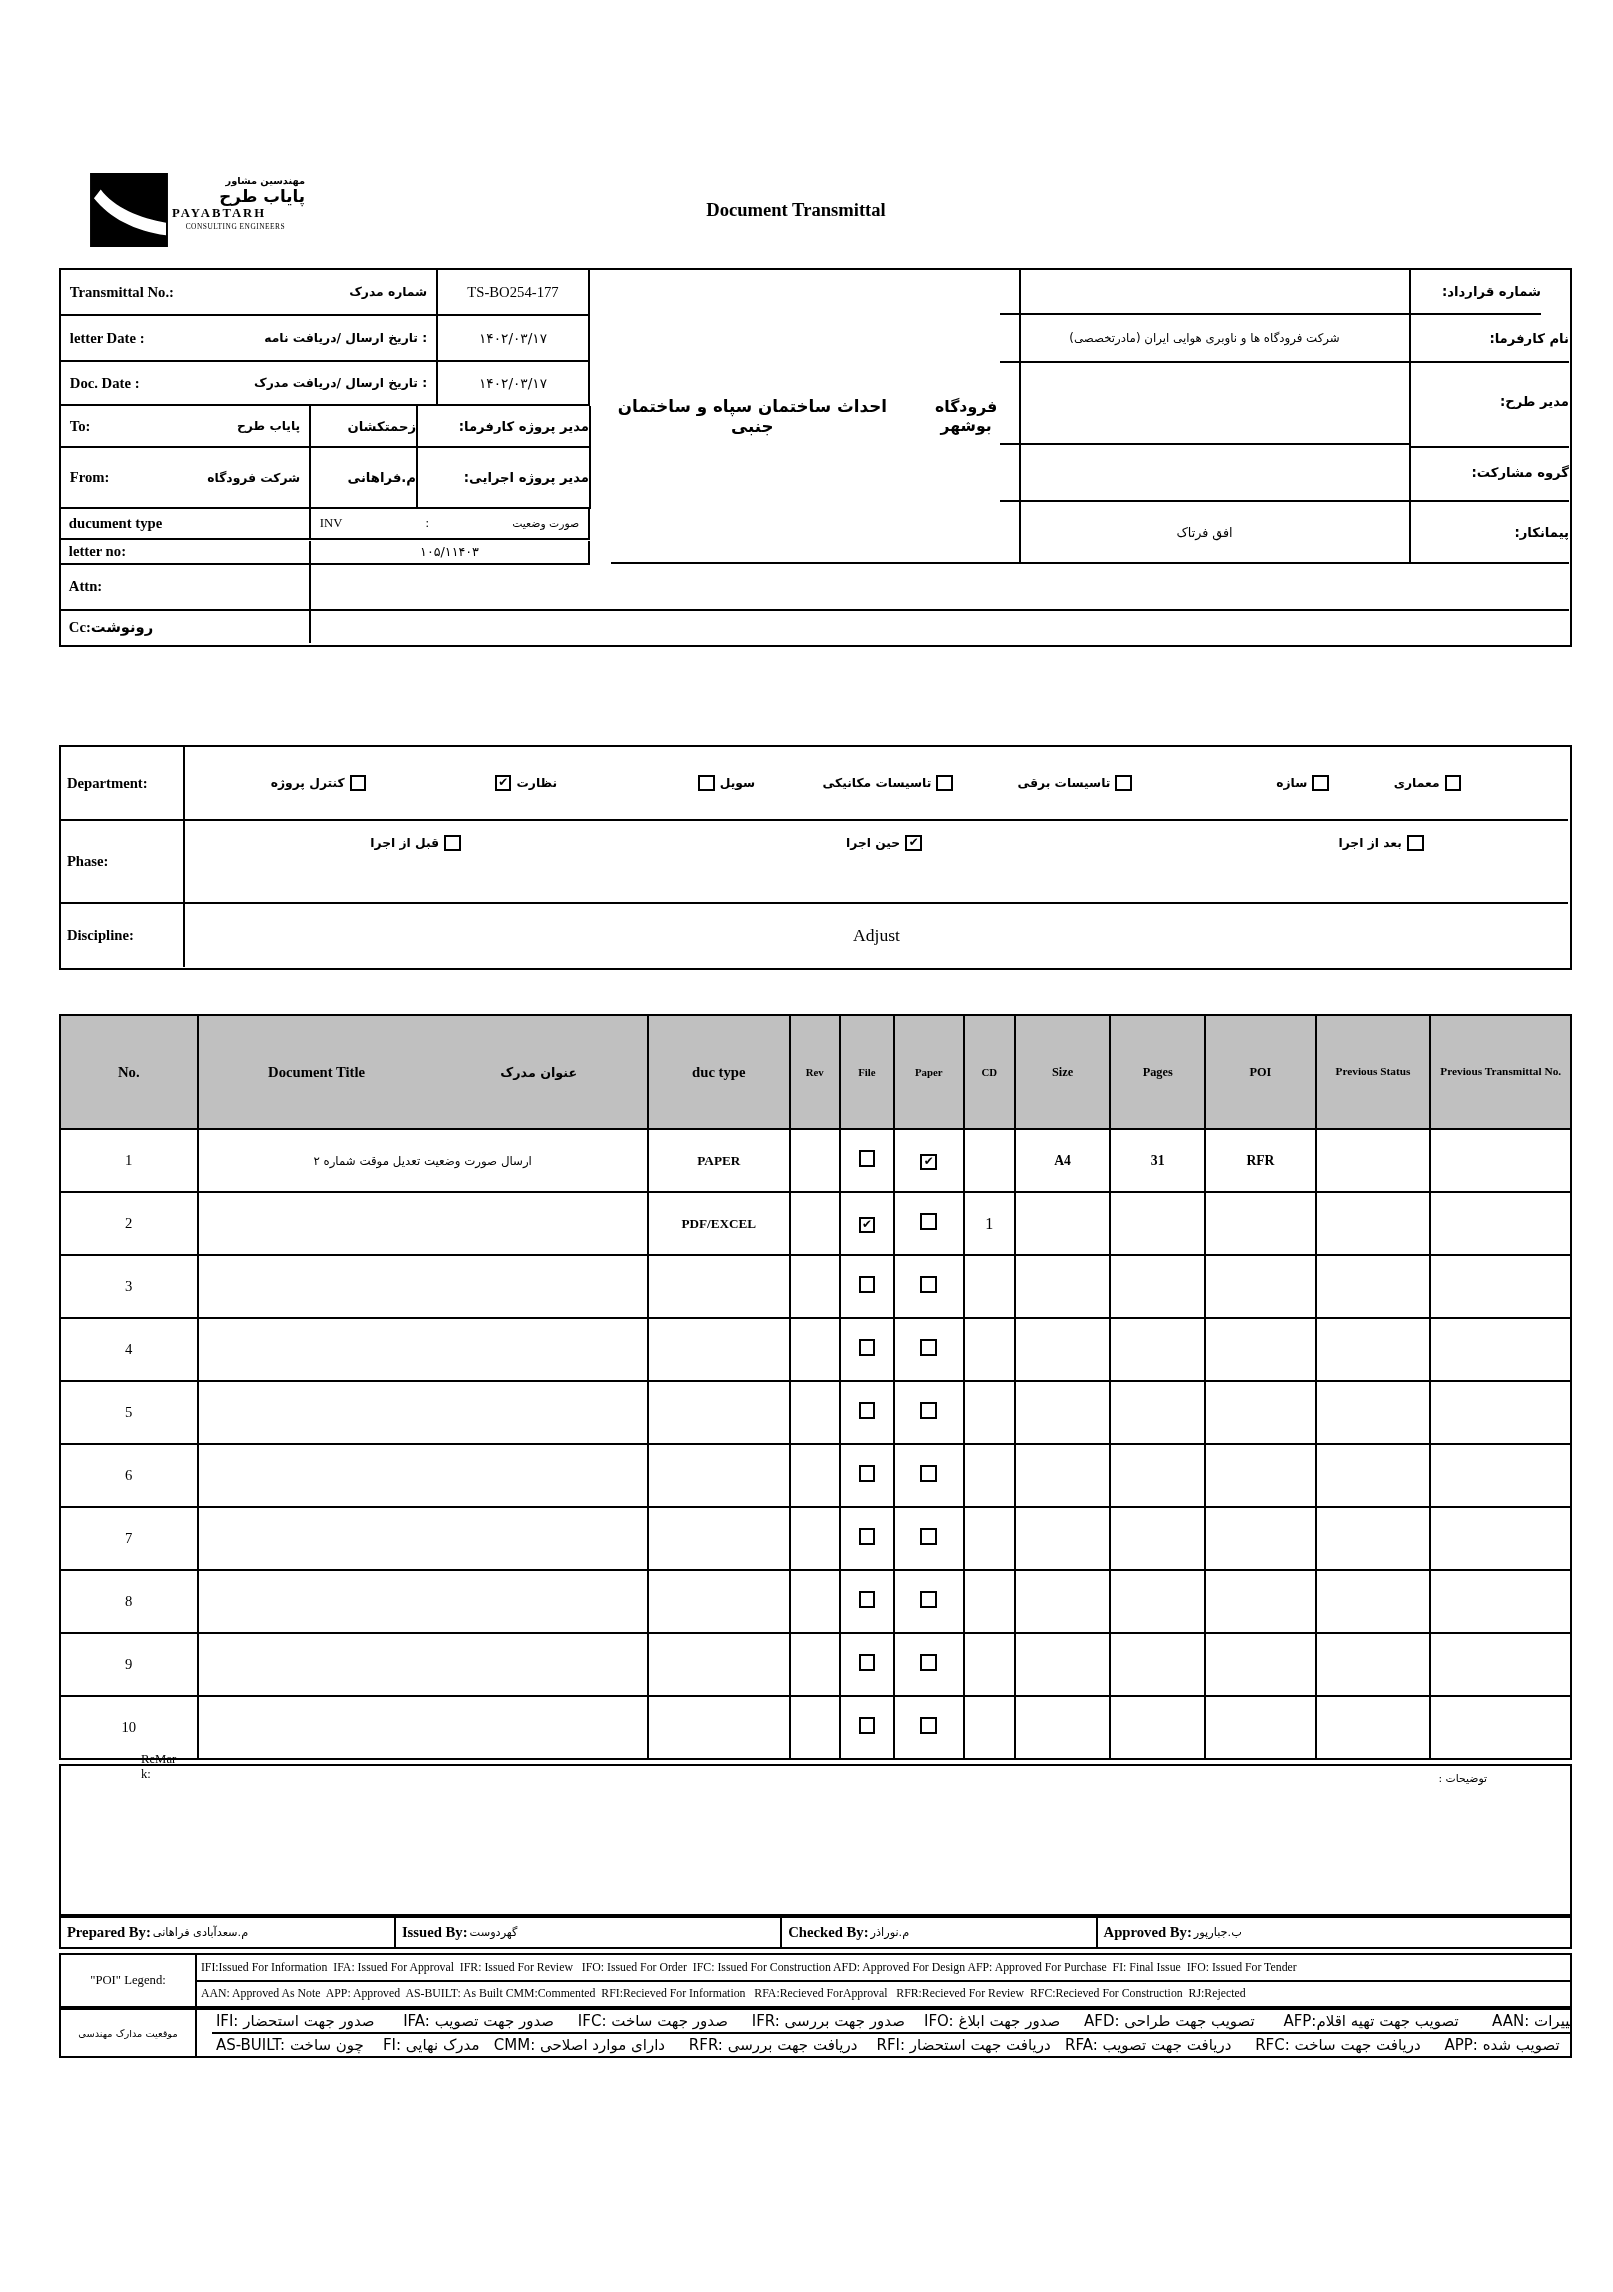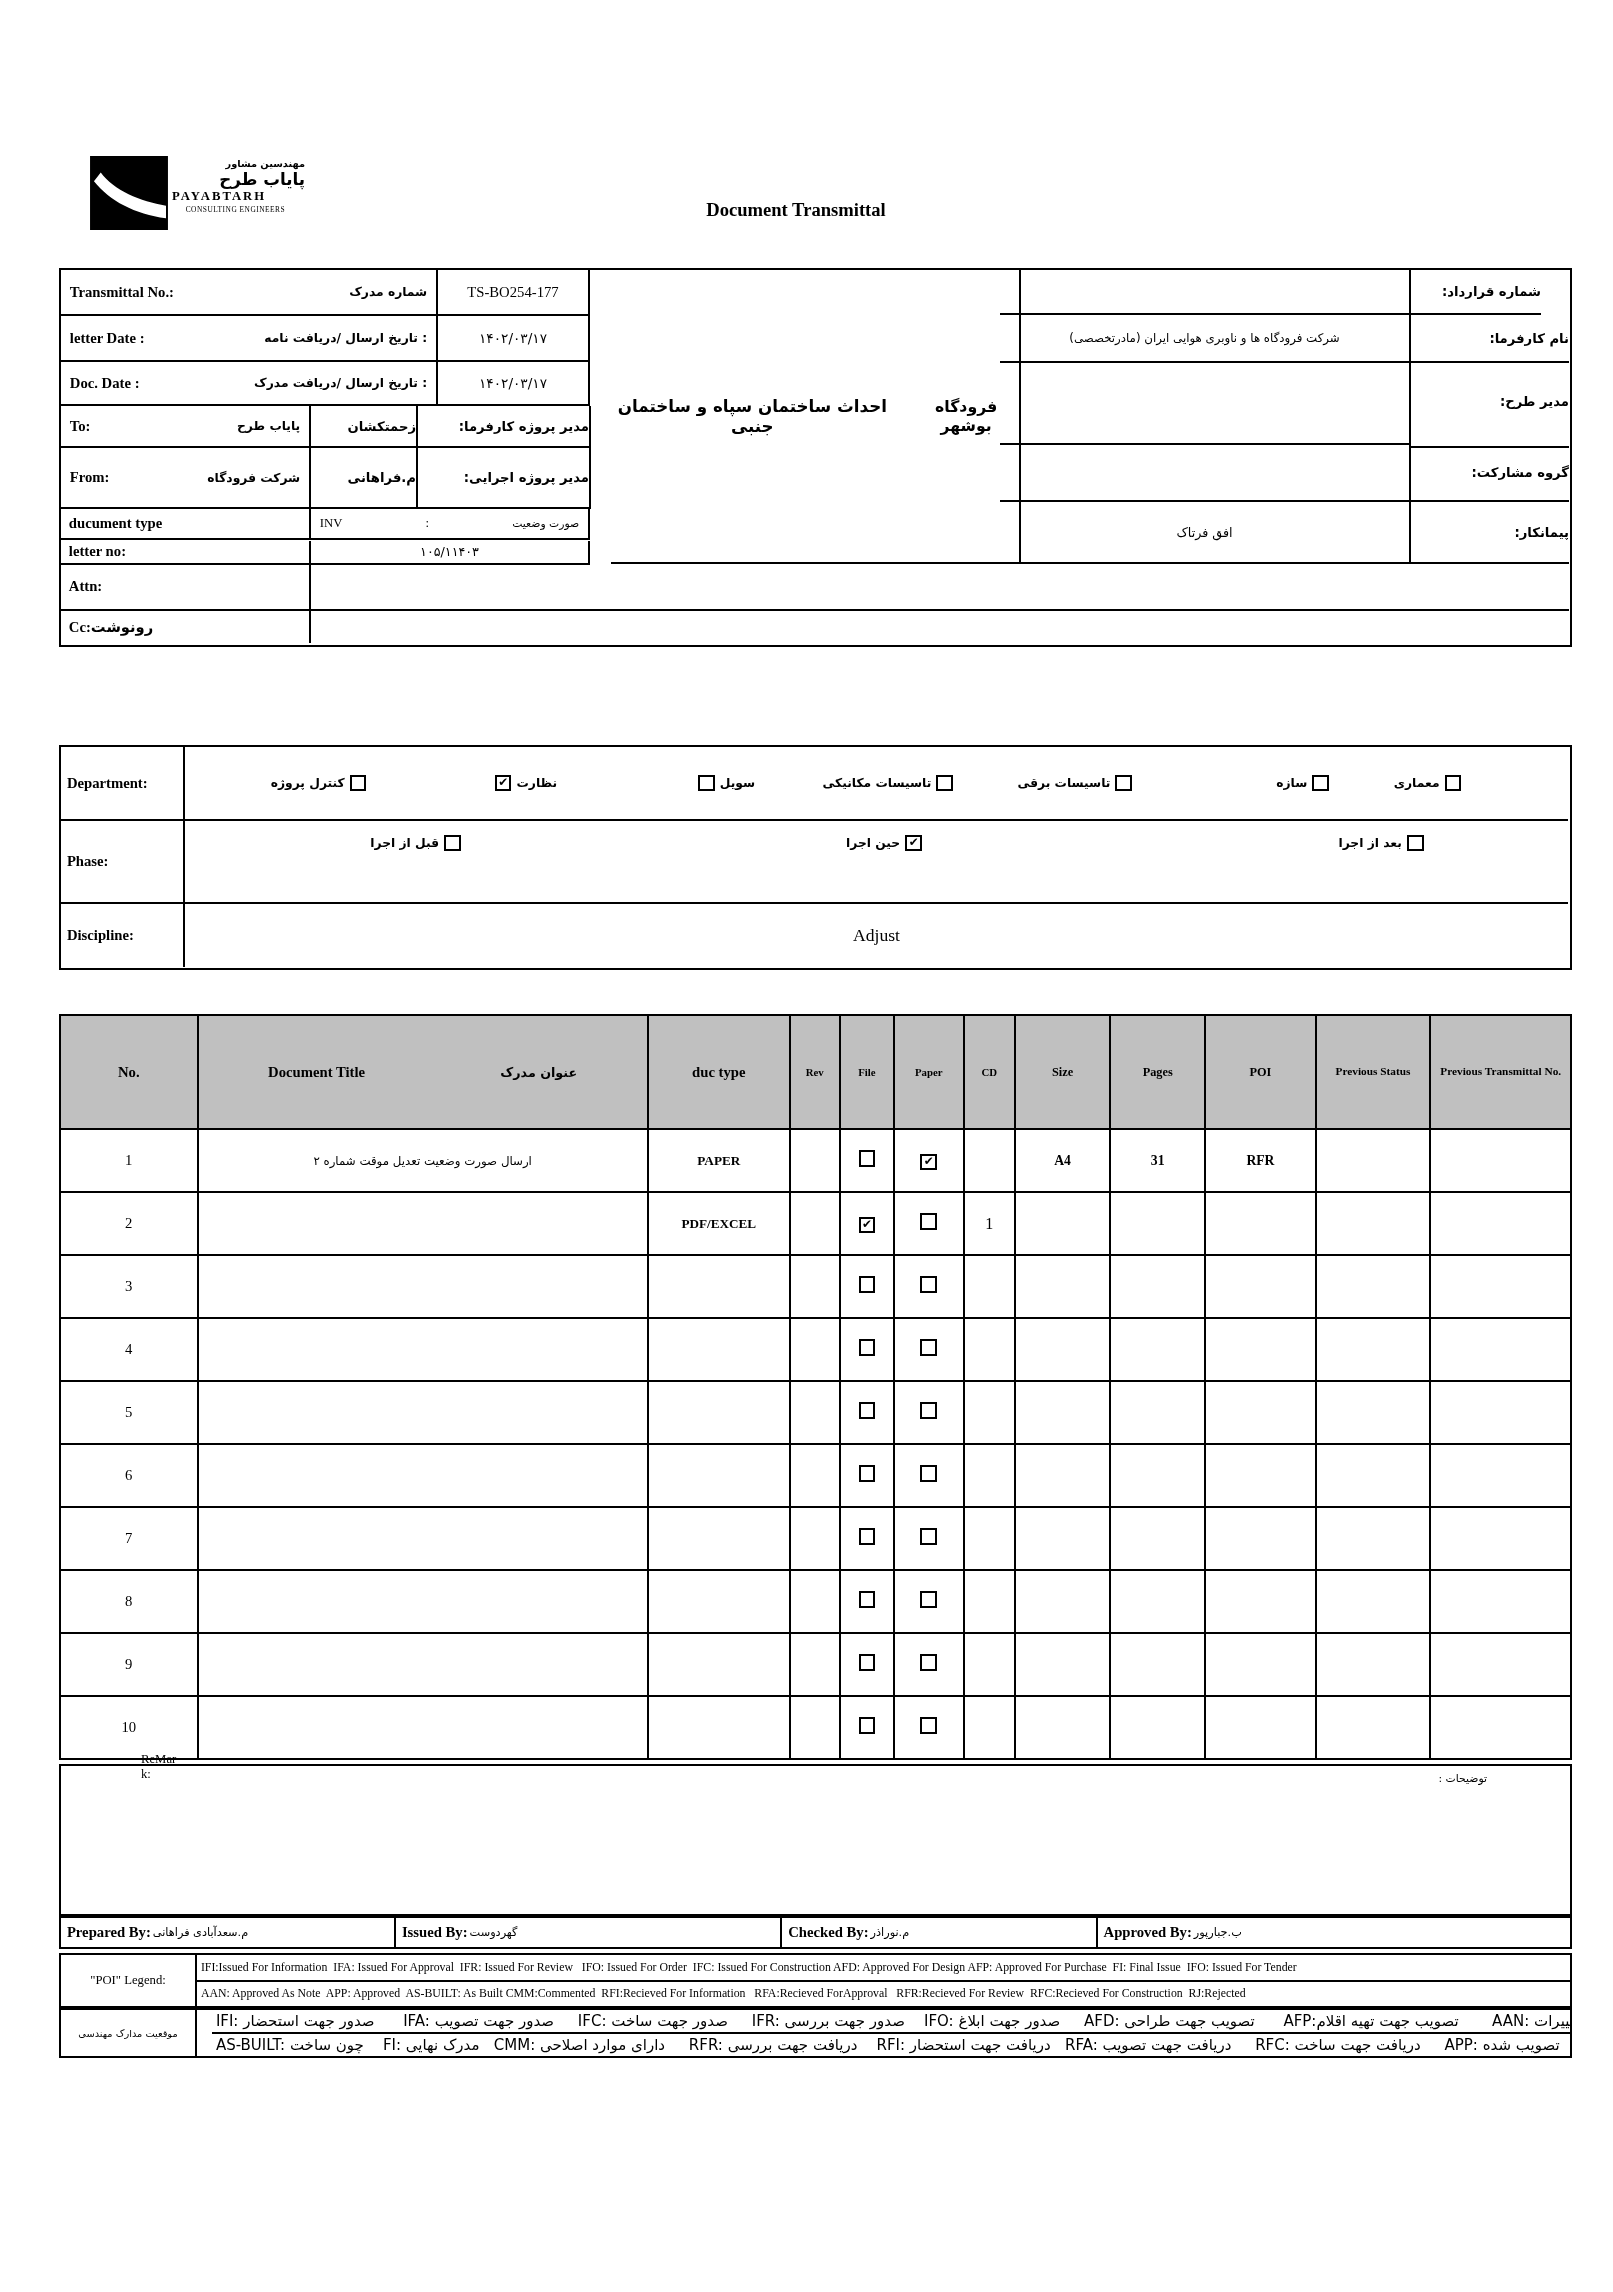--- a/index.html
+++ b/index.html
@@ -2,21 +2,21 @@
 <html><head>
 <meta charset="utf-8">
 <style>
   html,body{margin:0;padding:0;background:#888;}
   .page{position:relative;width:1613px;height:2293px;background:#ffffff;
         font-family:"Liberation Serif","DejaVu Sans",serif;color:#000;overflow:hidden;}
   .abs{position:absolute;}
   .fa{font-family:"DejaVu Sans",sans-serif;}
 
   
-  #logo-block{left:90px;top:156px;width:225px;height:78px;}
+  #logo-block{left:90px;top:173px;width:225px;height:78px;}
   #logo-mark{position:absolute;left:0;top:0;width:78px;height:74px;}
   #logo-text{position:absolute;left:82px;top:2px;width:133px;}
   .lg-fa1{font-size:9.8px;font-weight:bold;text-align:right;line-height:11.8px;}
   .lg-fa2{font-size:16.7px;font-weight:bold;text-align:right;line-height:19.6px;}
   .lg-en1{font-size:12.7px;font-weight:bold;letter-spacing:2px;line-height:15.7px;}
   .lg-en2{font-size:7.4px;letter-spacing:0.5px;line-height:9.8px;padding-left:13.7px;}
 
   
   #page-title{left:59px;top:199px;width:1474px;text-align:center;
               font-size:18.6px;font-weight:bold;}

